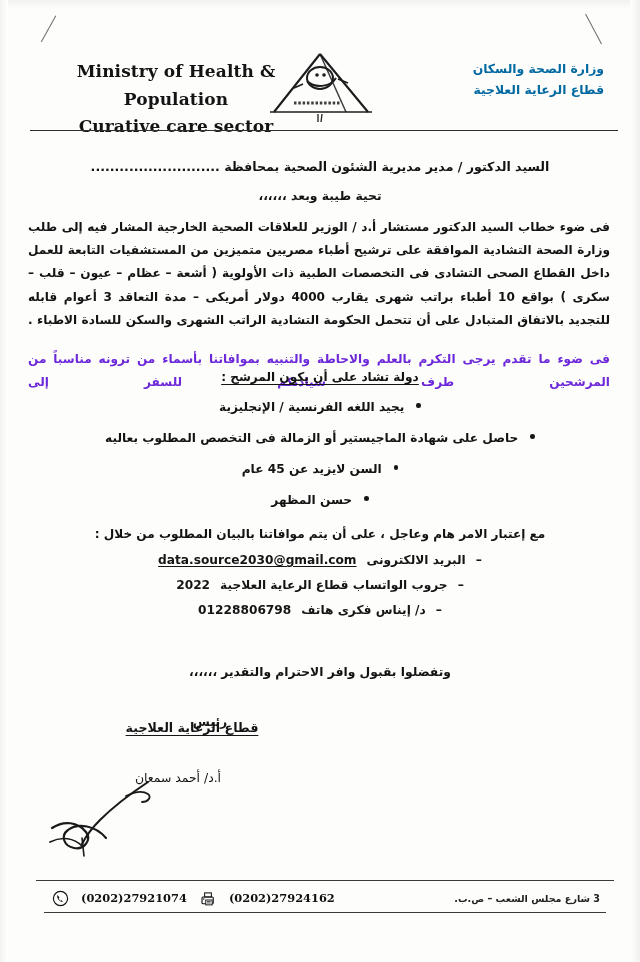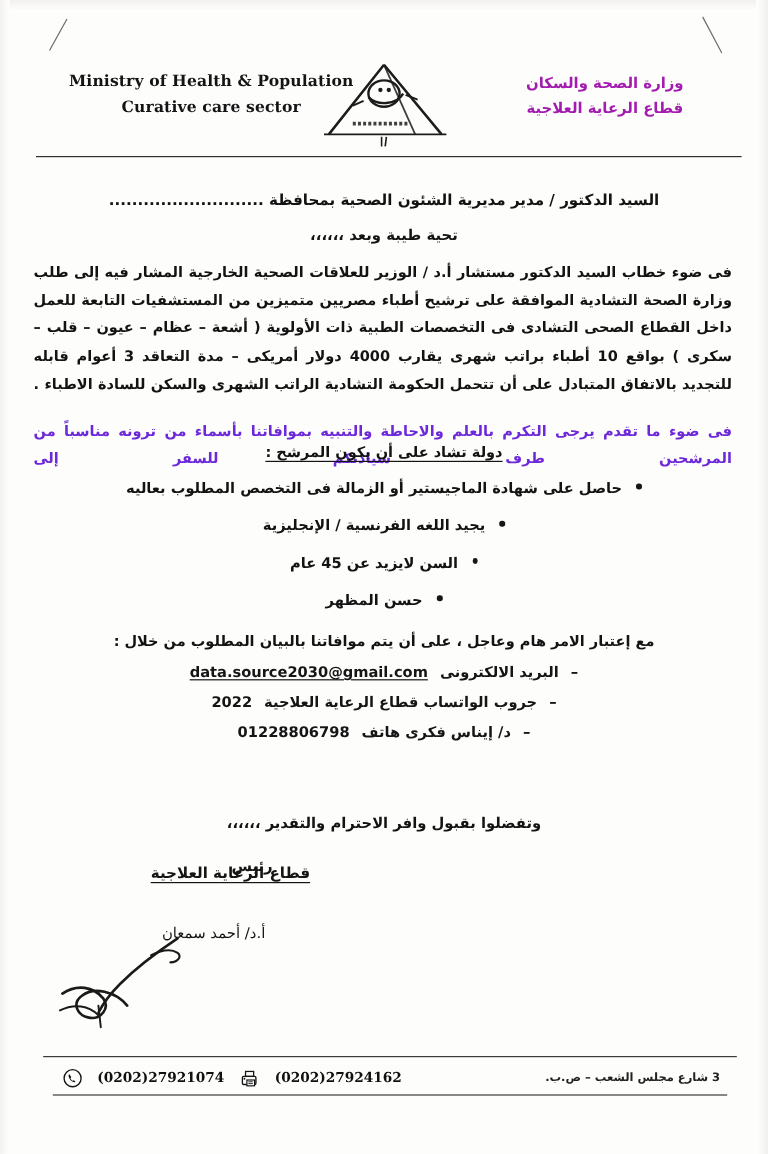--- a/index.html
+++ b/index.html
@@ -46,35 +46,34 @@
     top: 50px; left: 0; right: 0;
     height: 74px;
   }
   .hdr-en {
     position: absolute;
     left: 56px; top: 8px;
     width: 240px;
     text-align: center;
     font-family: "DejaVu Serif", "Liberation Serif", serif;
     font-weight: 700;
-    font-size: 13px;
+    font-size: 17px;
     line-height: 1.62;
     color: #141414;
     letter-spacing: .1px;
     direction: ltr;
   }
   .hdr-ar {
     position: absolute;
     right: 36px; top: 8px;
     width: 200px;
-    text-align: center;
     font-weight: 700;
     font-size: 12.4px;
     line-height: 1.72;
-    color: #a21caf;
+    color: #0369a1;
     letter-spacing: .6px;
   }
   .logo {
     position: absolute;
     left: 50%;
     transform: translateX(-50%);
     top: -2px;
     width: 120px;
     height: 80px;
   }
@@ -216,21 +215,21 @@
   }
   .email-value {
     text-decoration: underline;
     text-underline-offset: 2px;
     font-family: "DejaVu Sans", "Liberation Sans", sans-serif;
   }
 
   
   .closing {
     position: absolute;
-    top: 679px;
+    top: 665px;
     left: 0; right: 0;
     text-align: center;
     font-size: 12.3px;
     font-weight: 700;
     color: #131313;
   }
   .sign-role {
     position: absolute;
     top: 698px;
     left: 120px;
@@ -364,27 +363,27 @@
     <p>فى ضوء خطاب السيد الدكتور مستشار أ.د / الوزير للعلاقات الصحية الخارجية المشار فيه إلى طلب وزارة الصحة التشادية الموافقة على ترشيح أطباء مصريين متميزين من المستشفيات التابعة للعمل داخل القطاع الصحى التشادى فى التخصصات الطبية ذات الأولوية ( أشعة – عظام – عيون – قلب – سكرى ) بواقع 10 أطباء براتب شهرى يقارب 4000 دولار أمريكى – مدة التعاقد 3 أعوام قابله للتجديد بالاتفاق المتبادل على أن تتحمل الحكومة التشادية الراتب الشهرى والسكن للسادة الاطباء .</p>
   </div>
 
   <div class="para-2">فى ضوء ما تقدم يرجى التكرم بالعلم والاحاطة والتنبيه بموافاتنا بأسماء من ترونه مناسباً من المرشحين طرف سيادتكم للسفر إلى</div>
   <div class="para-2-tail u">دولة تشاد على أن يكون المرشح :</div>
 
   <div class="bullets">
     <div class="bullet-row">
       <div class="bullet-inner">
         <span class="dot"></span>
-        <span class="bullet-text">حاصل على شهادة الماجيستير أو الزمالة فى التخصص المطلوب بعاليه</span>
+        <span class="bullet-text">يجيد اللغه الفرنسية / الإنجليزية</span>
       </div>
     </div>
     <div class="bullet-row">
       <div class="bullet-inner">
         <span class="dot"></span>
-        <span class="bullet-text">يجيد اللغه الفرنسية / الإنجليزية</span>
+        <span class="bullet-text">حاصل على شهادة الماجيستير أو الزمالة فى التخصص المطلوب بعاليه</span>
       </div>
     </div>
     <div class="bullet-row">
       <div class="bullet-inner">
         <span class="dot"></span>
         <span class="bullet-text">السن لايزيد عن 45 عام</span>
       </div>
     </div>
     <div class="bullet-row">
       <div class="bullet-inner">

